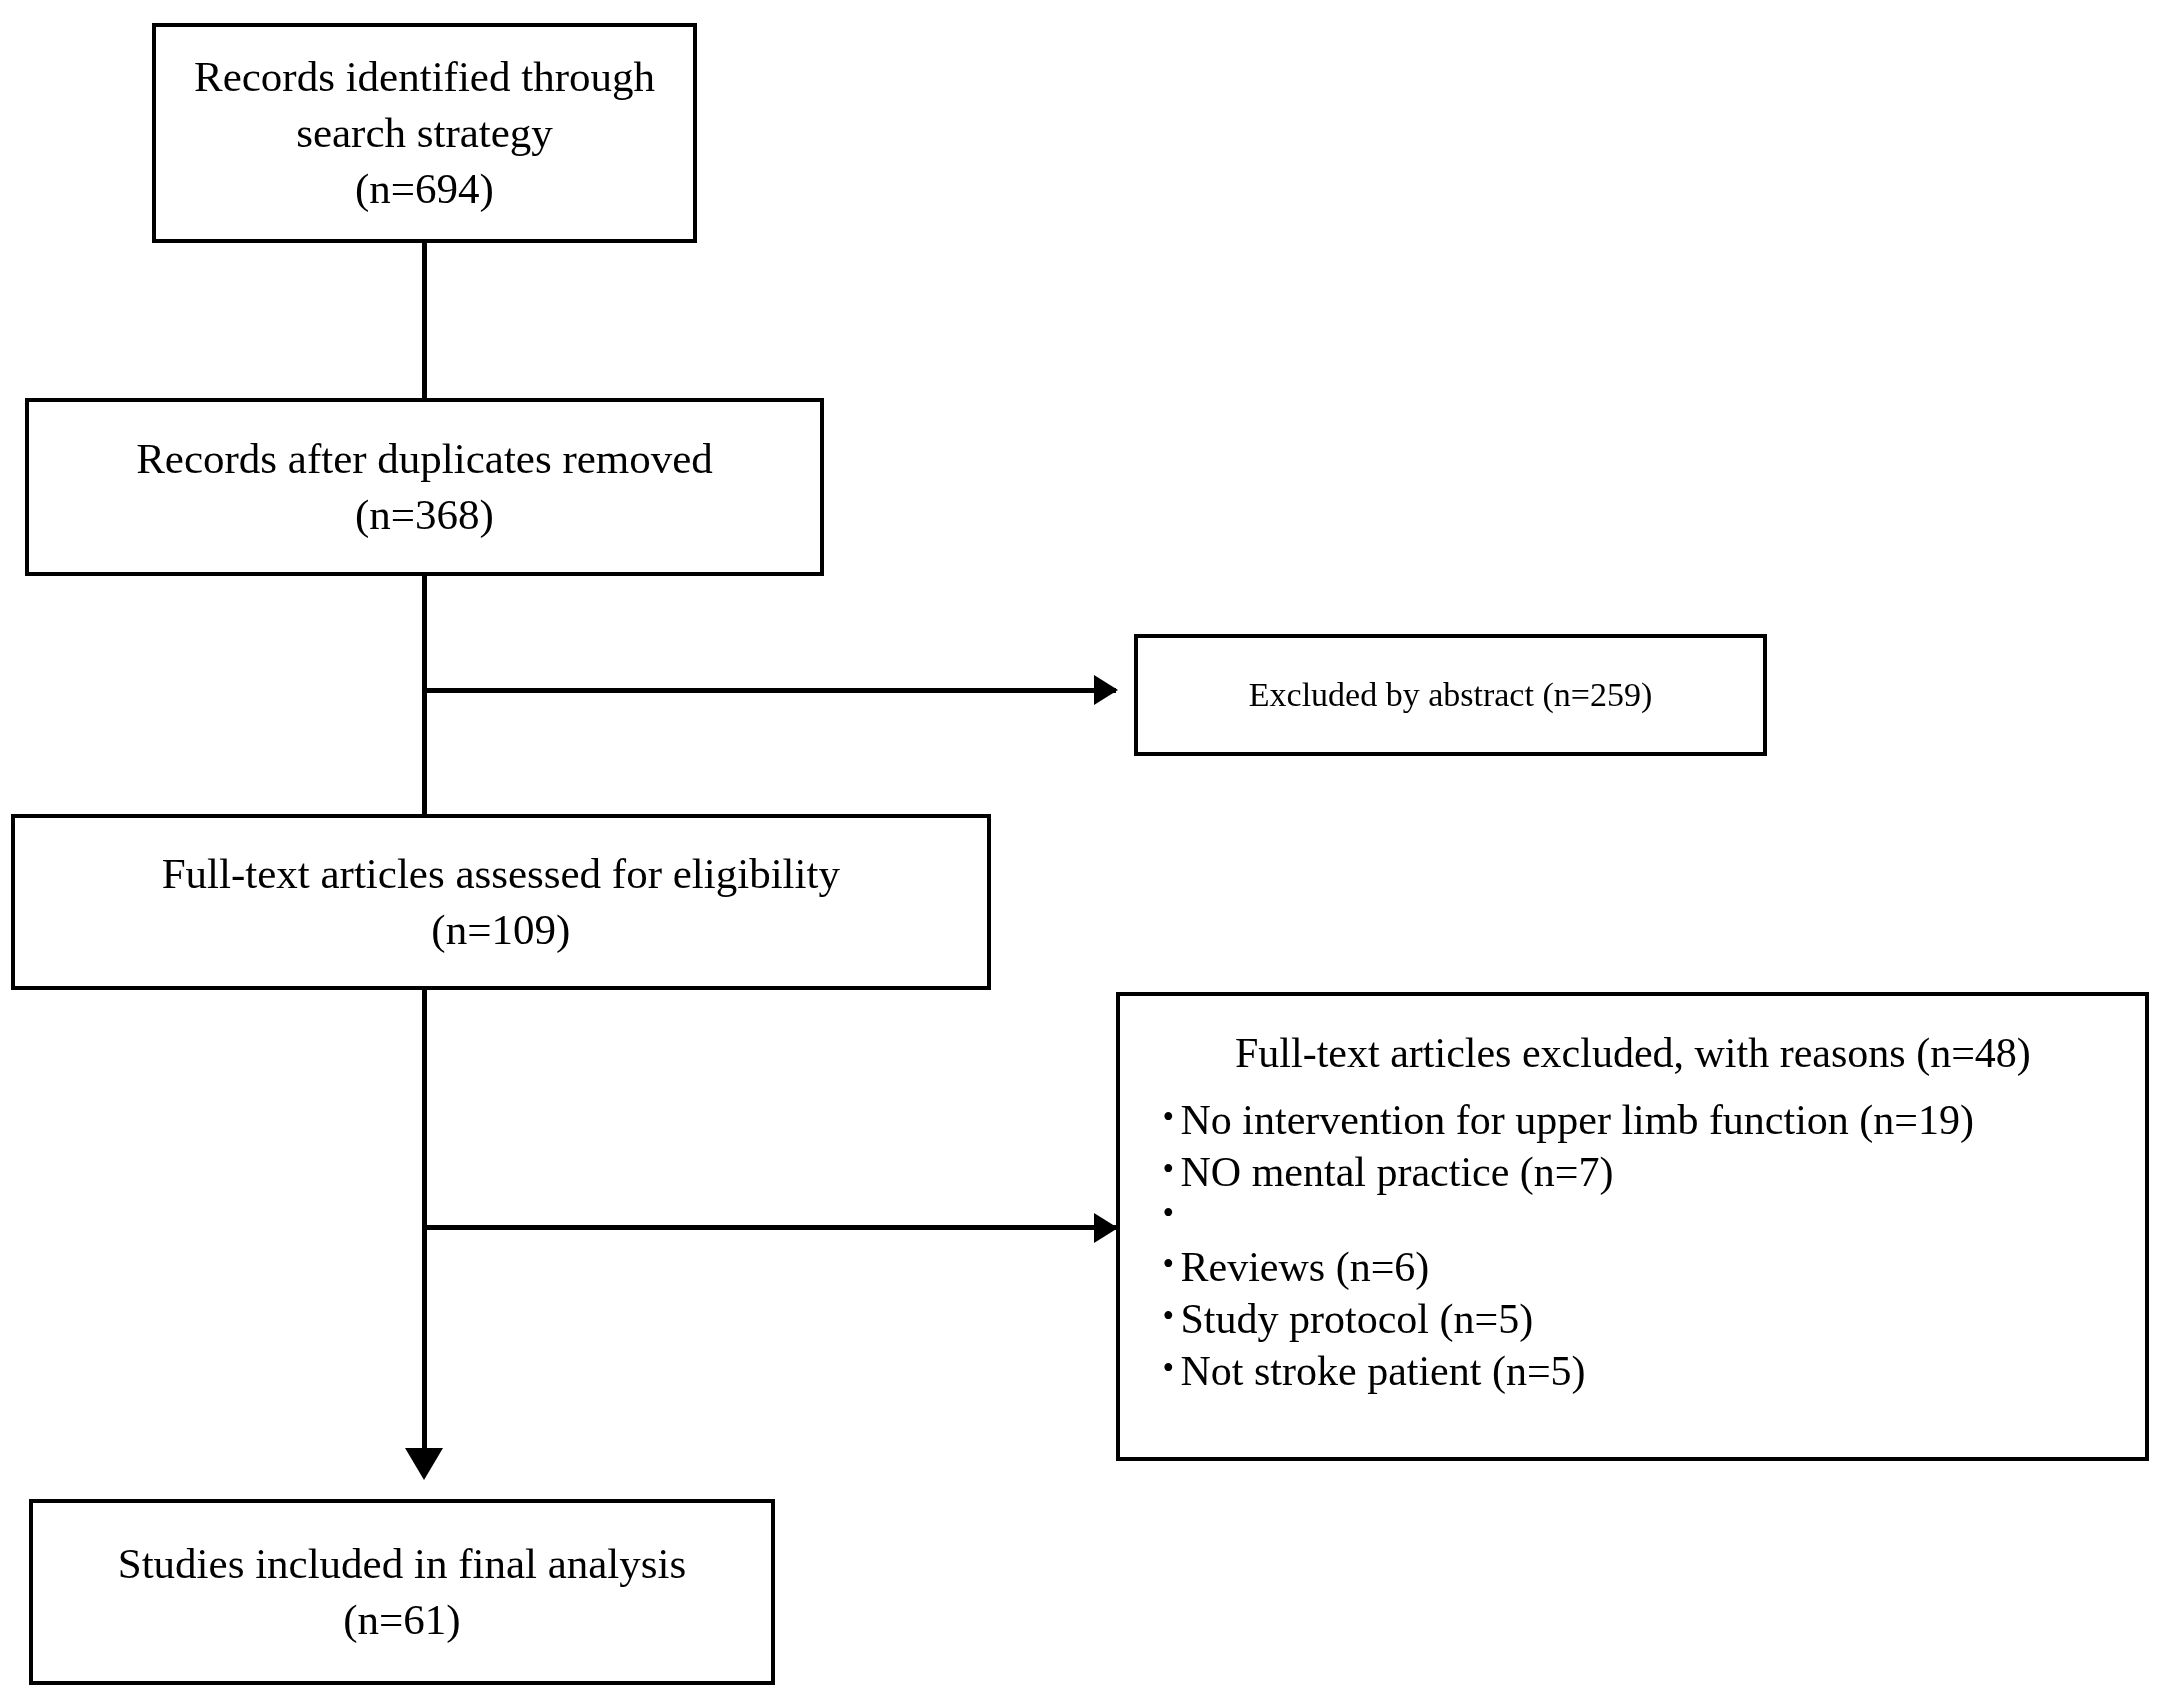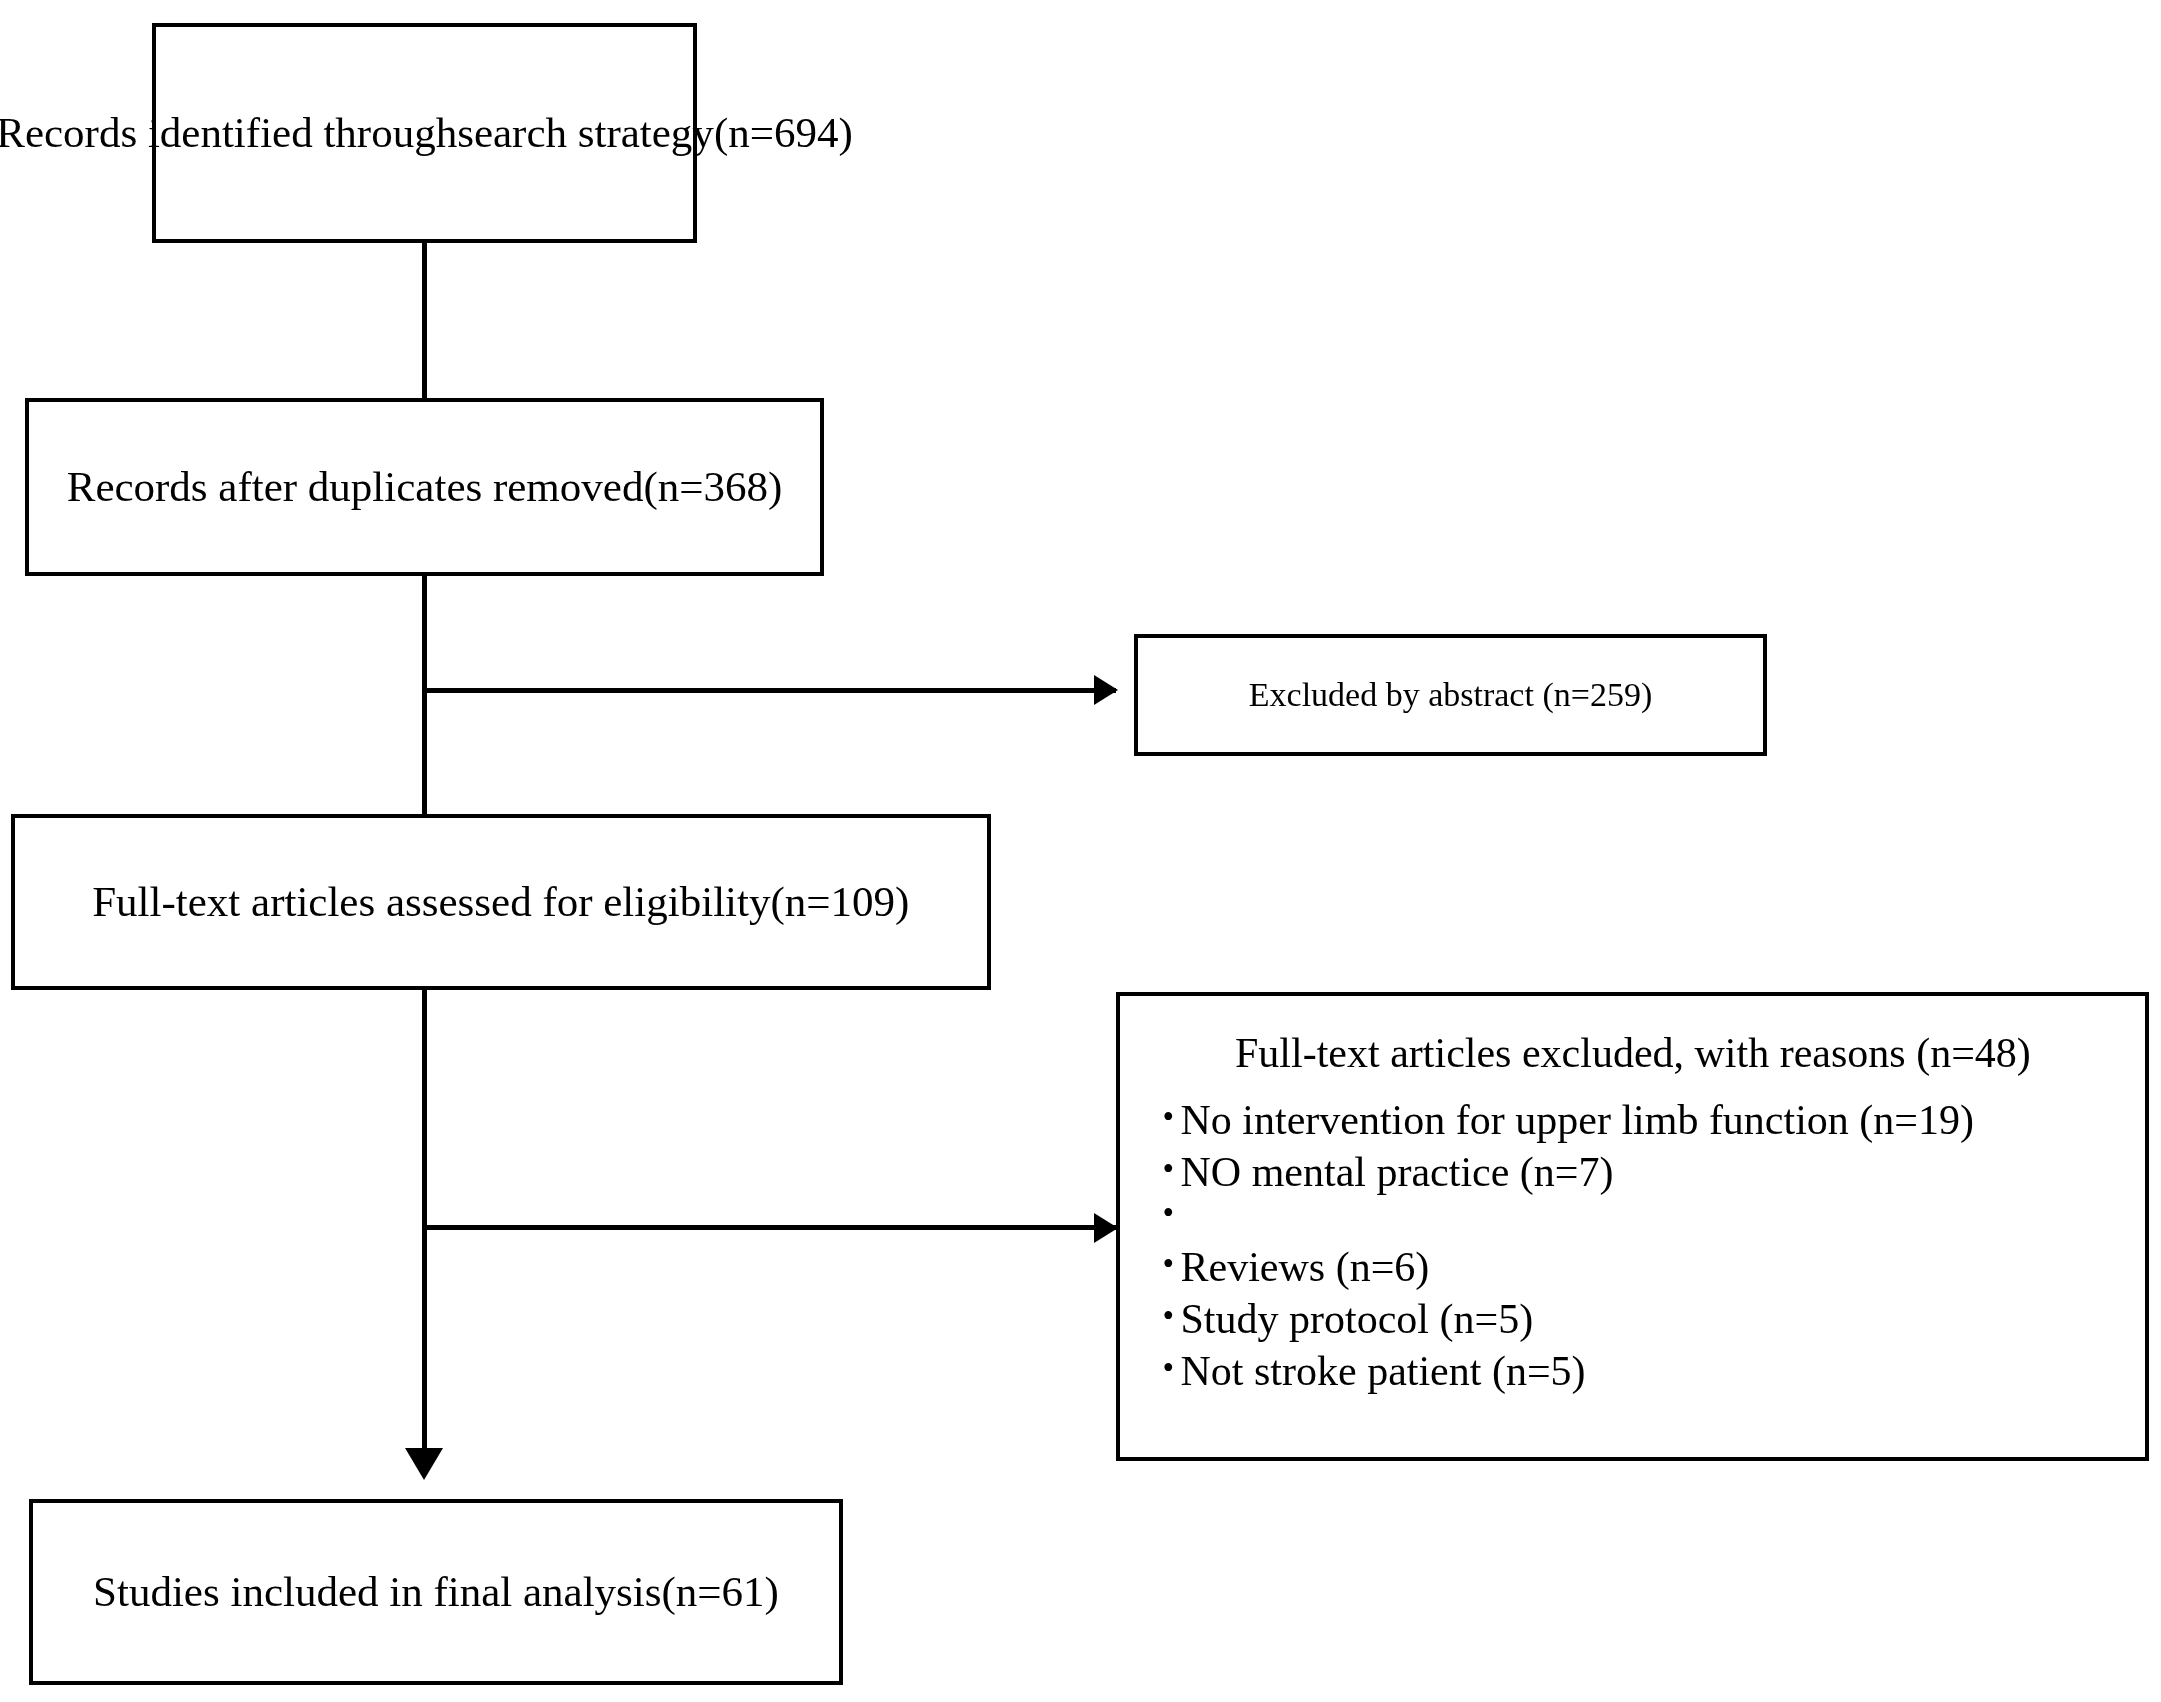--- a/index.html
+++ b/index.html
@@ -15,21 +15,21 @@
     overflow: hidden;
     font-family: "Liberation Serif", "DejaVu Serif", serif;
     color: #000000;
   }
   .node {
     position: absolute;
     box-sizing: border-box;
     border: 4.3px solid #000000;
     background: #ffffff;
     display: flex;
-    flex-direction: row;
+    flex-direction: column;
     align-items: center;
     justify-content: center;
     text-align: center;
     line-height: 1.30;
   }
   .node .line {
     display: block;
     white-space: nowrap;
   }
 
@@ -45,21 +45,21 @@
     font-size: 43px;
     text-align: right;
   }
   #node-eligibility {
     left: 10.8px; top: 814px;
     width: 980px; height: 176px;
     font-size: 43px;
   }
   #node-final {
     left: 29px; top: 1499px;
-    width: 814px; height: 186px;
+    width: 746px; height: 186px;
     font-size: 43px;
   }
   #node-excluded-abstract {
     left: 1118px; top: 634px;
     width: 633px; height: 122px;
     font-size: 34px;
     margin-left: 16px;
   }
   #node-excluded-reasons {
     left: 1116px; top: 992px;

